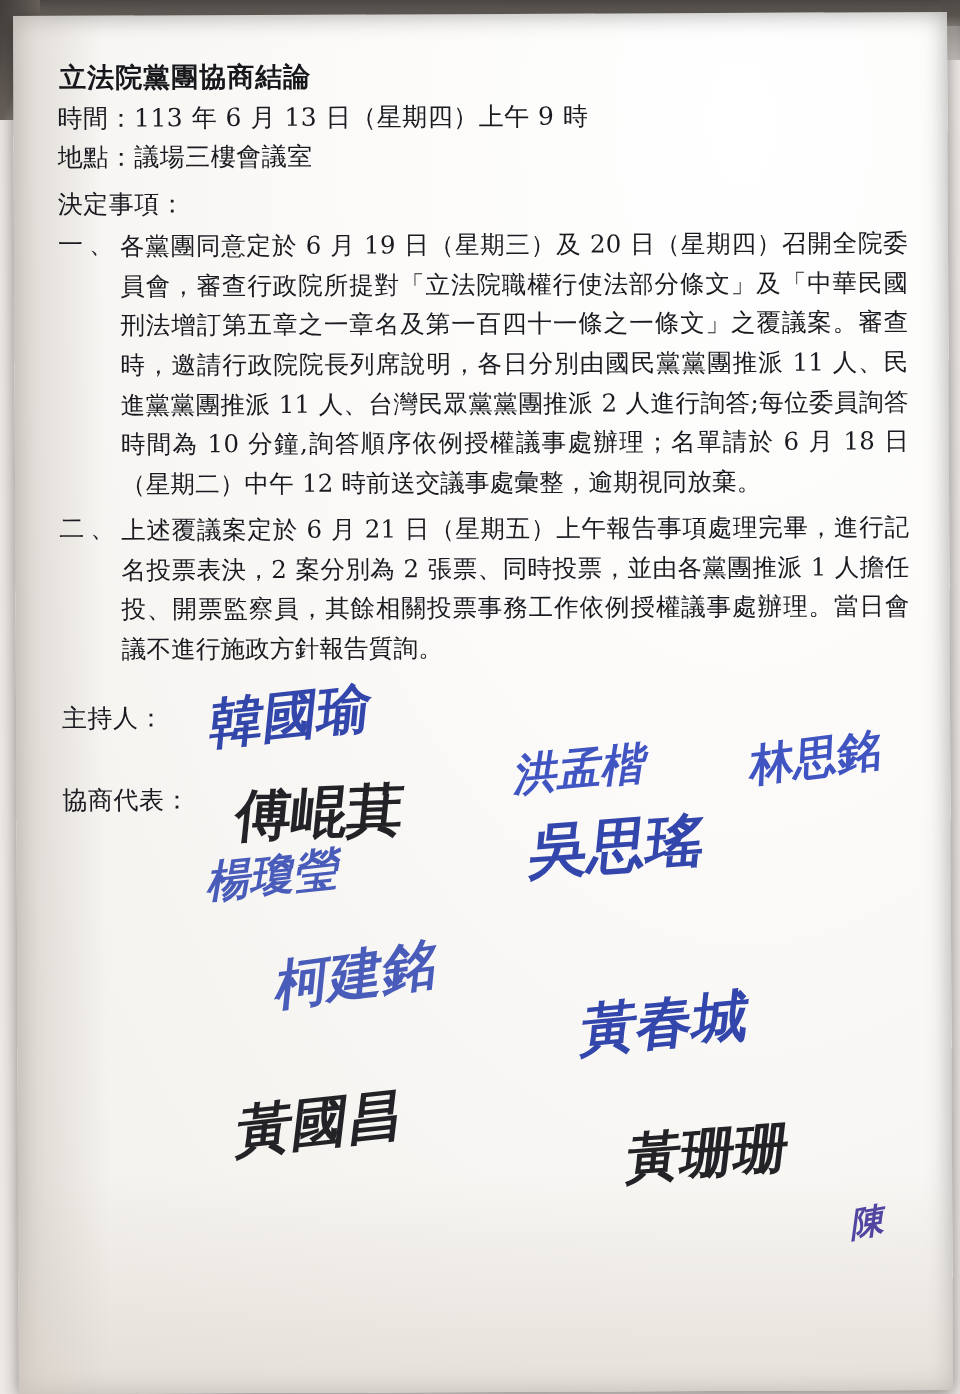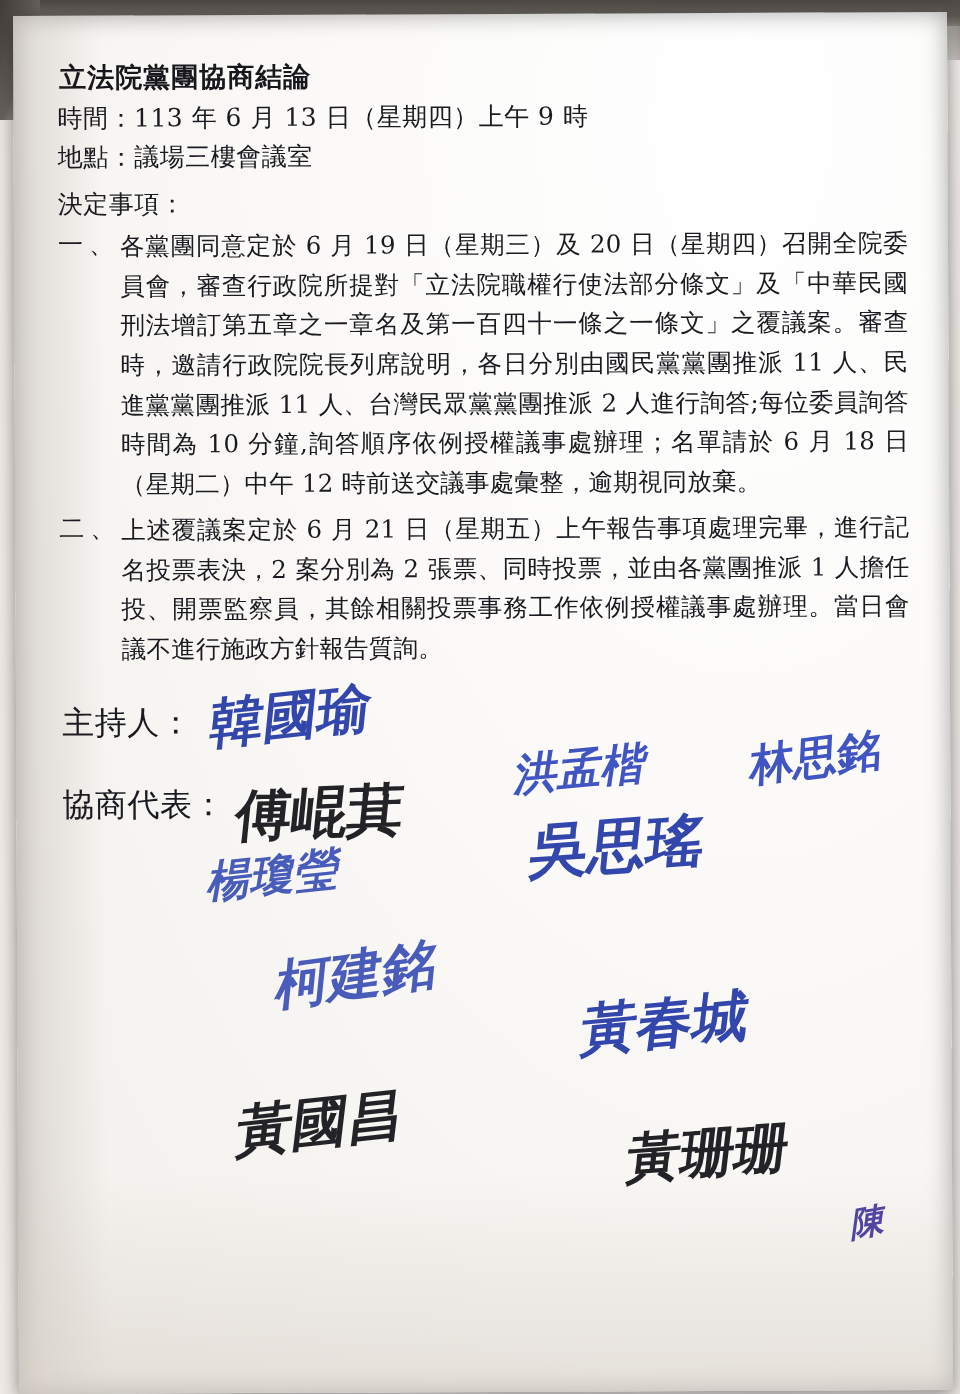--- a/index.html
+++ b/index.html
@@ -107,21 +107,21 @@
     text-justify: inter-character;
     letter-spacing: 0.2px;
   }
   .signature-block {
     margin-top: 26px;
     position: relative;
     height: 560px;
   }
   .sig-label {
     position: absolute;
-    font-size: 32px;
+    font-size: 25px;
     color: #1a1a20;
     letter-spacing: 0.5px;
   }
   .sig-label.host { left: 2px; top: 6px; }
   .sig-label.reps { left: 2px; top: 88px; }
 
   
   .hand {
     position: absolute;
     font-family: "DejaVu Sans", "Liberation Sans", sans-serif;

